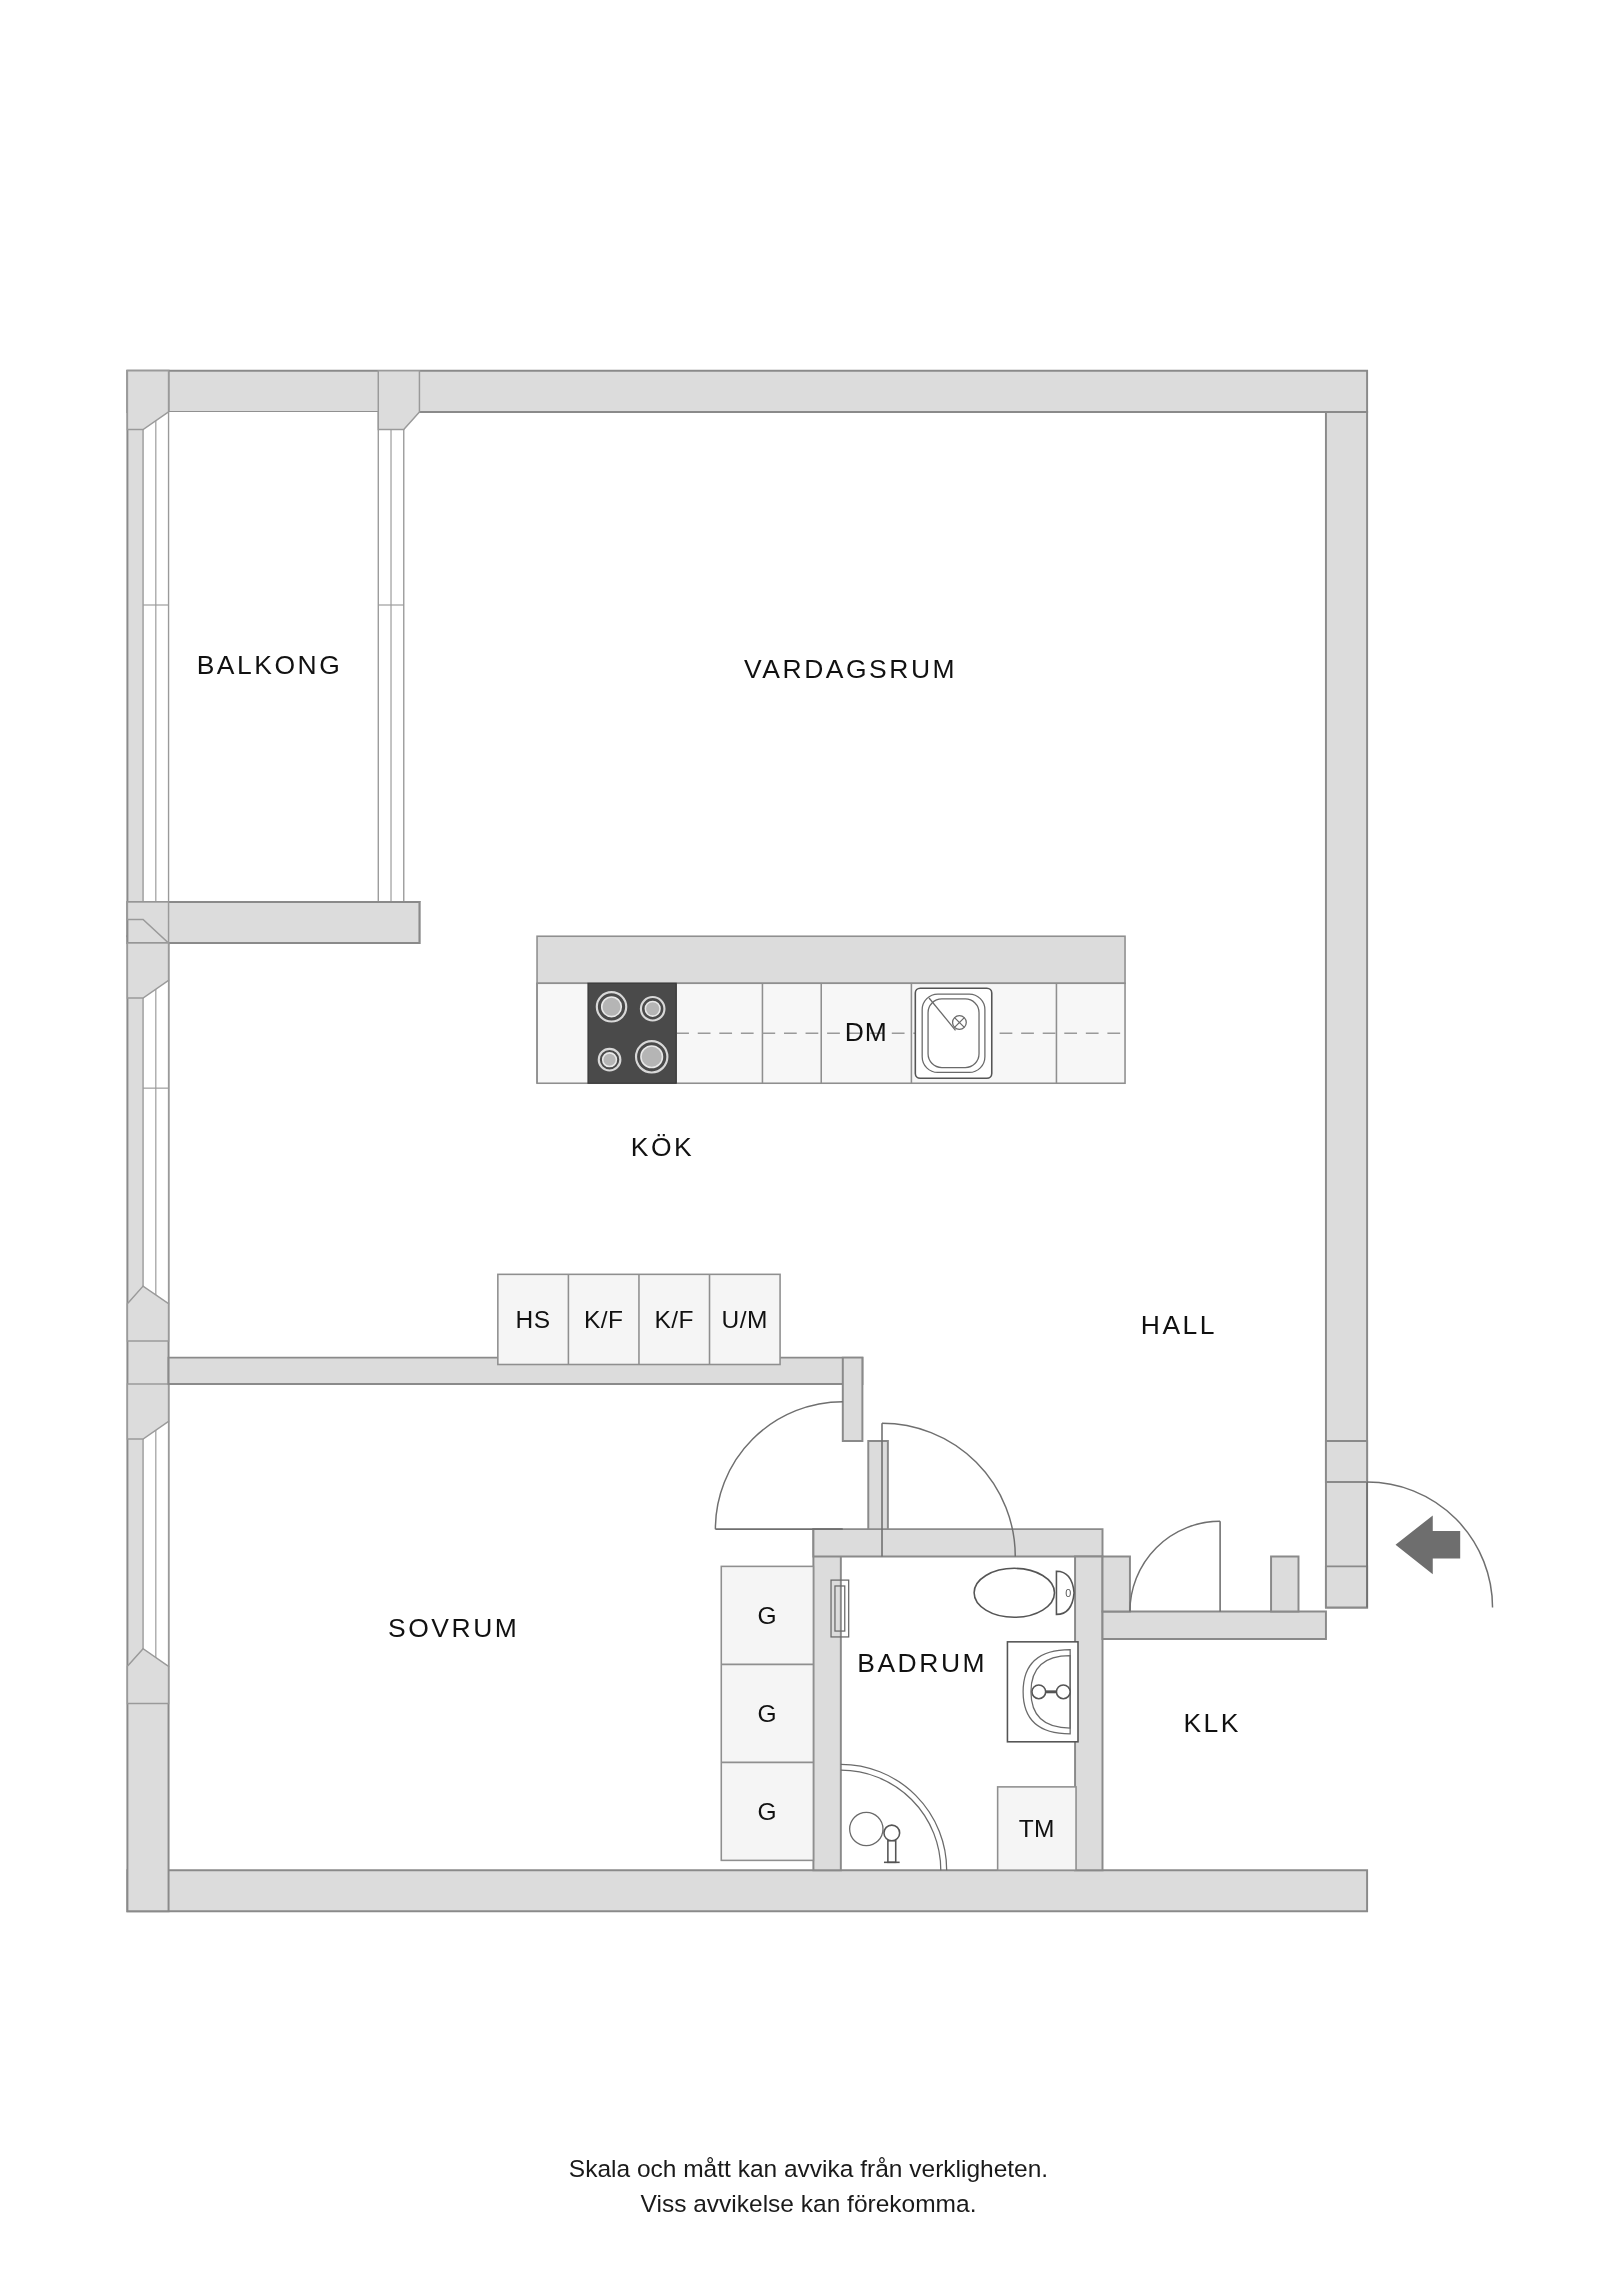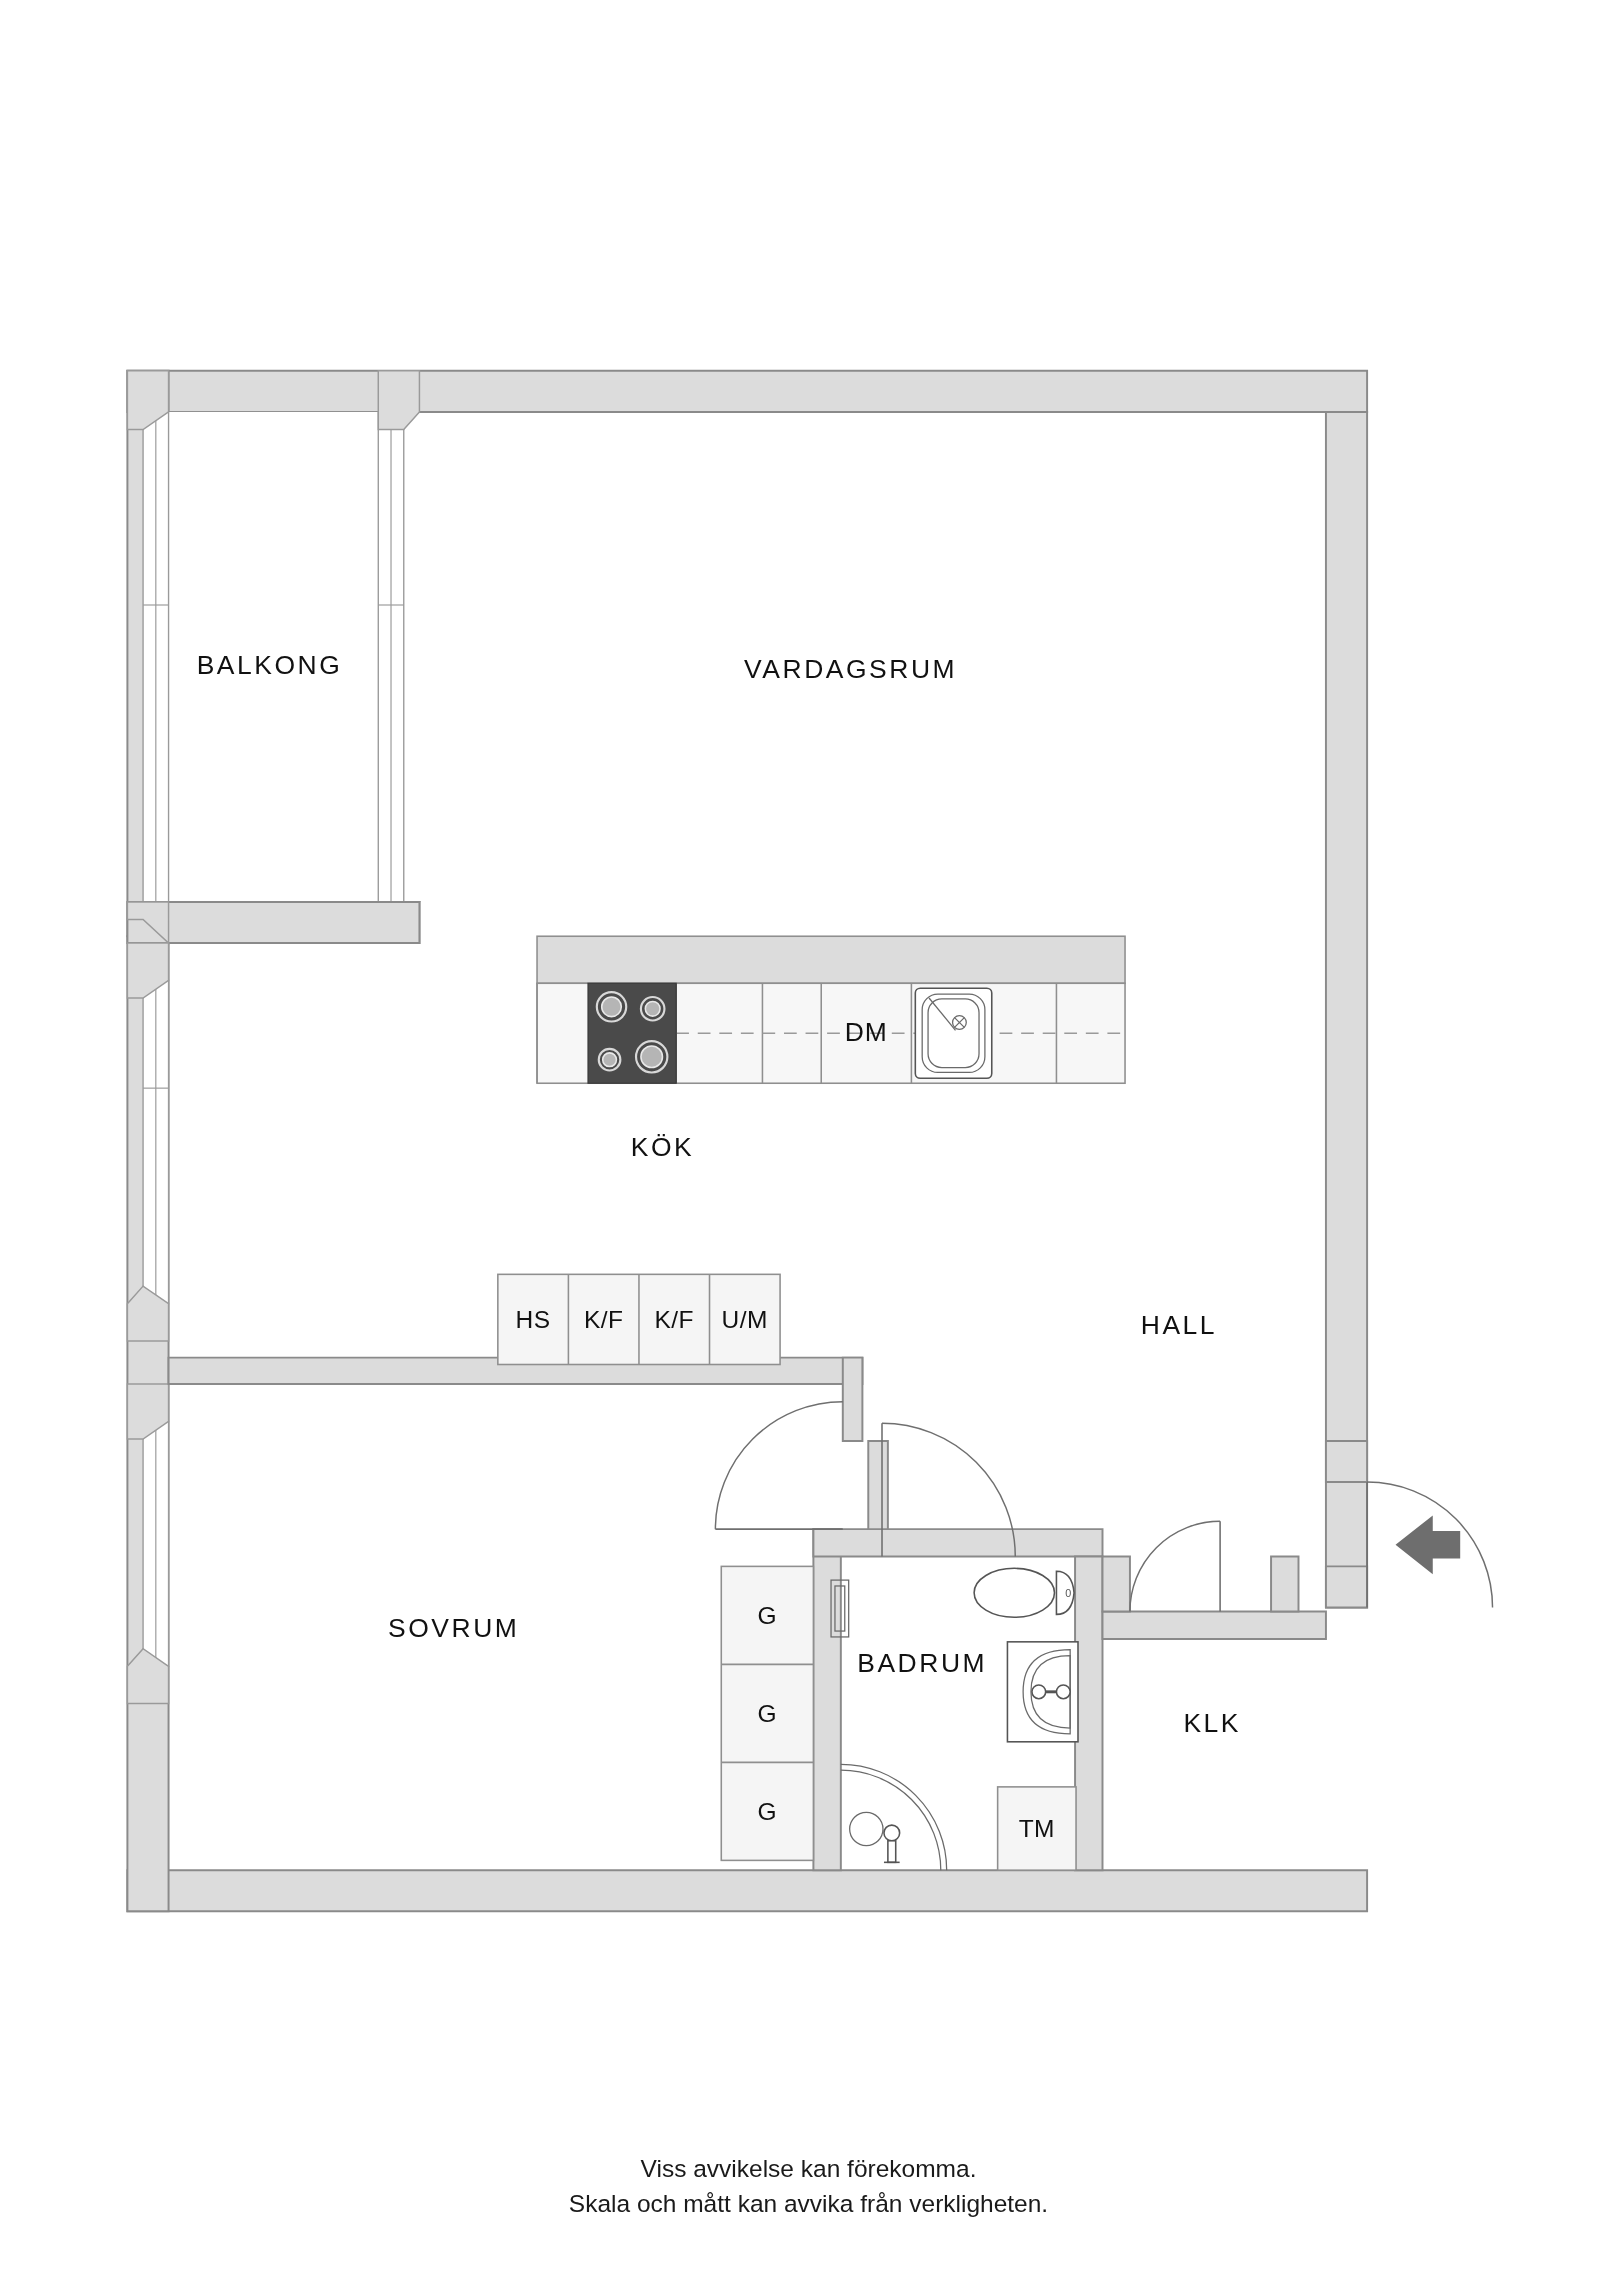--- a/index.html
+++ b/index.html
@@ -254,18 +254,18 @@
     <text class="rlabel" x="676" y="1172">KÖK</text>
     <text class="rlabel" x="1203" y="1354">HALL</text>
     <text class="rlabel" x="463" y="1663">SOVRUM</text>
     <text class="rlabel" x="941" y="1699">BADRUM</text>
     <text class="rlabel" x="1237" y="1760">KLK</text>
   </g>
 
 </svg>
 
 <div id="caption">
+  <div>Skala och mått kan avvika från verkligheten.</div>
   <div>Viss avvikelse kan förekomma.</div>
-  <div>Skala och mått kan avvika från verkligheten.</div>
 </div>
 
 </div>
 
 
 </body></html>

